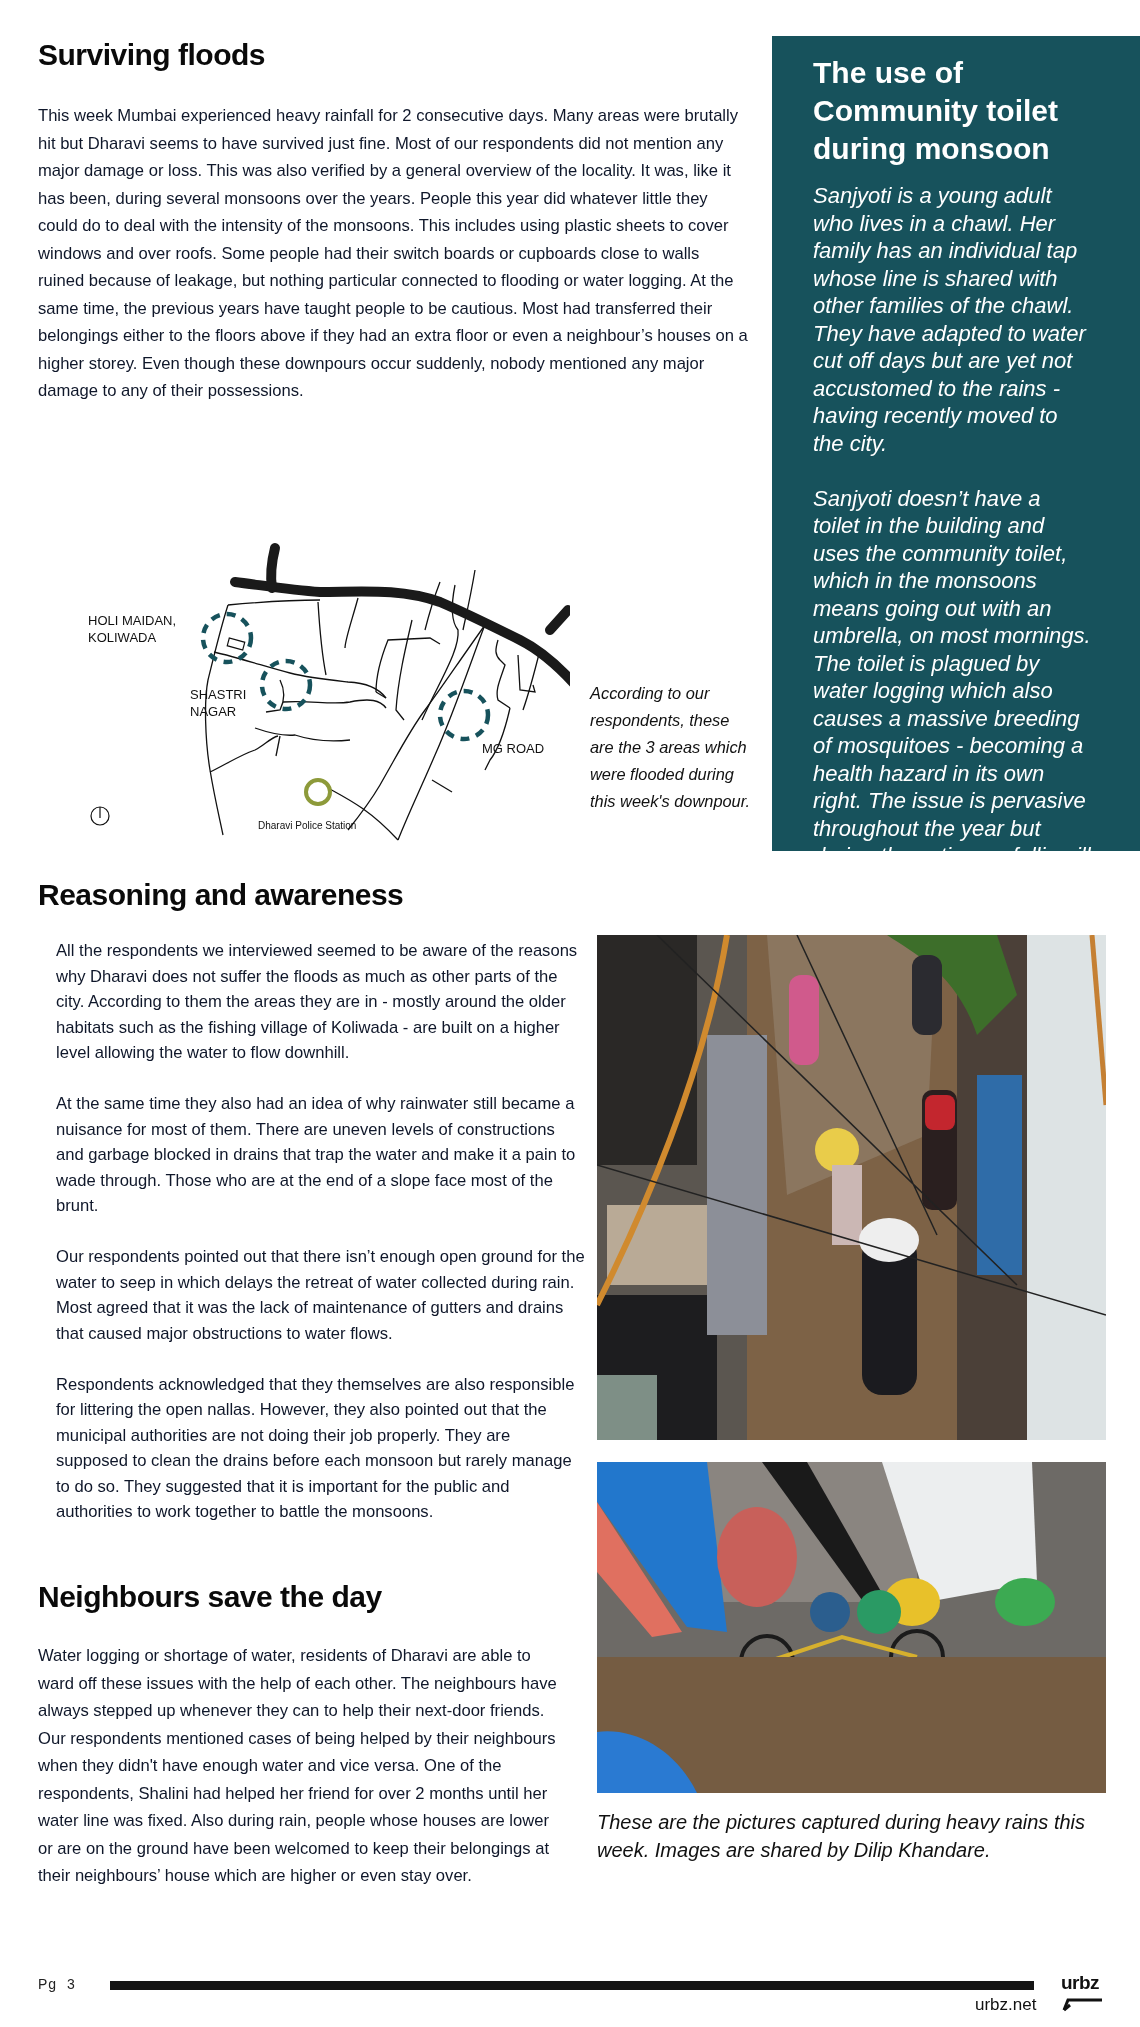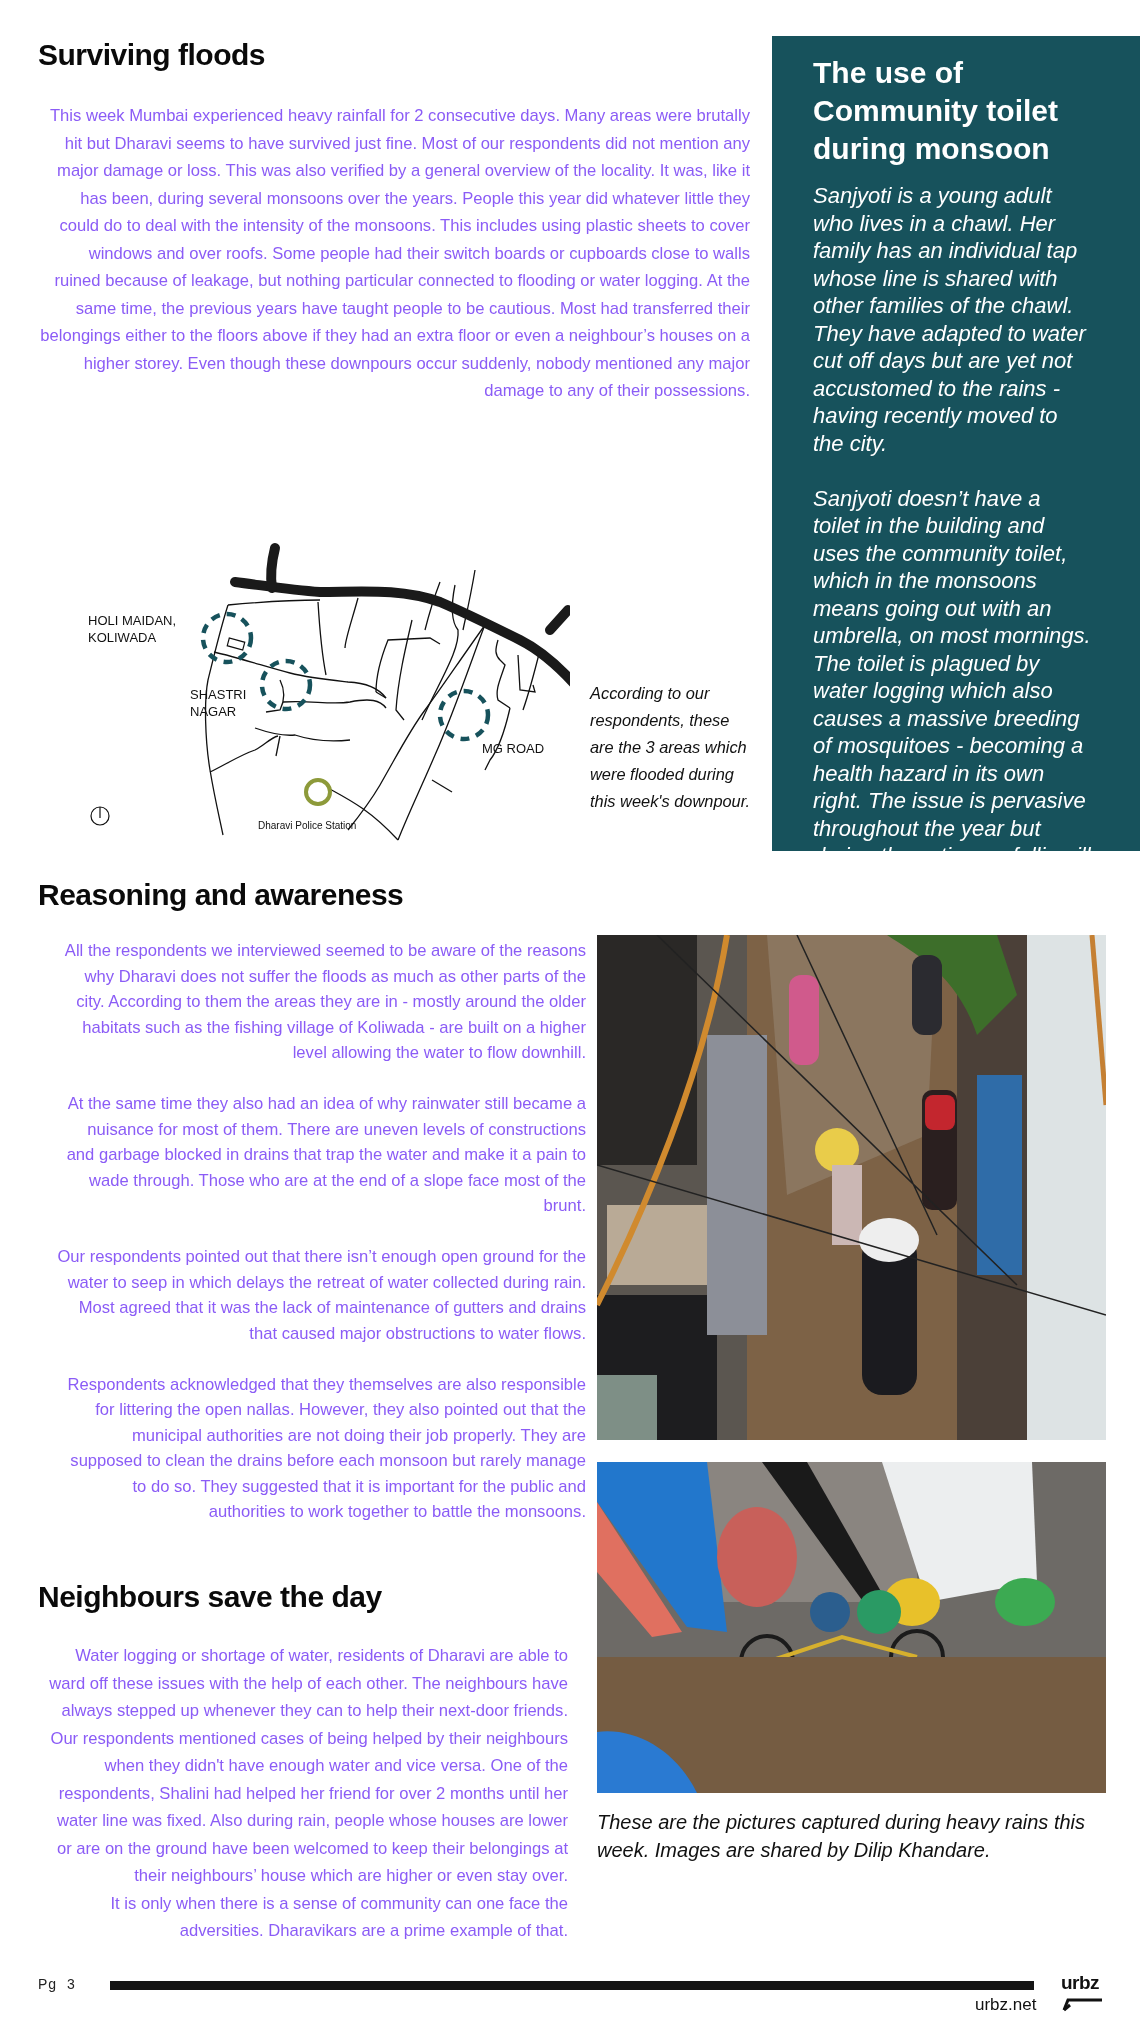--- a/index.html
+++ b/index.html
@@ -2,21 +2,21 @@
 <html><head>
 <meta charset="utf-8">
 <style>
   html, body { margin: 0; padding: 0; background: #ffffff; }
   body { width: 1140px; height: 2027px; position: relative; overflow: hidden;
          font-family: "DejaVu Sans", "Liberation Sans", sans-serif; color: #111; }
   .abs { position: absolute; }
   h2.section { position: absolute; margin: 0; font-family: "Liberation Sans", sans-serif;
                font-weight: bold; font-size: 30px; letter-spacing: -0.5px; color: #0a0a0a; }
   .body-text { position: absolute; margin: 0; font-family: "Liberation Sans", sans-serif;
-               font-size: 16.6px; line-height: 27.5px; color: #8b5cf6; text-align: right; }
+               font-size: 16.6px; line-height: 27.5px; color: #0f172a; }
   .body-text p { margin: 0 0 27.5px 0; }
   .body-text p.tight { margin-bottom: 0; }
 
   #sidebar { left: 772px; top: 36px; width: 336px; height: 815px; background: #17525c; padding-left: 43px; }
   #sidebar h3 { position: absolute; left: 41px; top: 18px; margin: 0; width: 280px;
                 font-family: "Liberation Sans", sans-serif; font-weight: bold;
                 font-size: 30px; line-height: 38px; color: #ffffff; }
   #sidebar .sb-text { position: absolute; left: 41px; top: 146px; width: 280px;
                 font-family: "Liberation Sans", sans-serif; font-style: italic;
                 font-size: 22px; line-height: 27.5px; color: #ffffff; }
@@ -121,21 +121,20 @@
 <div class="body-text" style="left:38px; top:938px; width:530px; line-height:25.5px;margin-left:18px;">
   <p style="margin-bottom:25.5px;">All the respondents we interviewed seemed to be aware of the reasons why Dharavi does not suffer the floods as much as other parts of the city. According to them the areas they are in - mostly around the older habitats such as the fishing village of Koliwada - are built on a higher level allowing the water to flow downhill.</p>
   <p style="margin-bottom:25.5px;">At the same time they also had an idea of why rainwater still became a nuisance for most of them. There are uneven levels of constructions and garbage blocked in drains that trap the water and make it a pain to wade through. Those who are at the end of a slope face most of the brunt.</p>
   <p style="margin-bottom:25.5px;">Our respondents pointed out that there isn’t enough open ground for the water to seep in which delays the retreat of water collected during rain. Most agreed that it was the lack of maintenance of gutters and drains that caused major obstructions to water flows.</p>
   <p class="tight">Respondents acknowledged that they themselves are also responsible for littering the open nallas. However, they also pointed out that the municipal authorities are not doing their job properly. They are supposed to clean the drains before each monsoon but rarely manage to do so. They suggested that it is important for the public and authorities to work together to battle the monsoons.</p>
 </div>
 
 <h2 class="section" style="left:38px; top:1580px;">Neighbours save the day</h2>
 <div class="body-text" style="left:38px; top:1642px; width:530px;">
   <p class="tight">Water logging or shortage of water, residents of Dharavi are able to ward off these issues with the help of each other. The neighbours have always stepped up whenever they can to help their next-door friends. Our respondents mentioned cases of being helped by their neighbours when they didn't have enough water and vice versa. One of the respondents, Shalini had helped her friend for over 2 months until her water line was fixed. Also during rain, people whose houses are lower or are on the ground have been welcomed to keep their belongings at their neighbours’ house which are higher or even stay over.</p>
-  <p class="tight">It is only when there is a sense of community can one face the adversities. Dharavikars are a prime example of that.</p>
 </div>
 
 <div id="photo1" class="photo" title="Flooded lane viewed from above with scooters, motorbike and a person wading through brown water">
   <svg width="509" height="505" viewBox="0 0 509 505">
     <rect width="509" height="505" fill="#7a6048"></rect>
     <path d="M150 0 L 360 0 L 380 505 L 110 505 Z" fill="#7d6246"></path>
     <path d="M170 0 L 340 0 L 330 200 L 190 260 Z" fill="#9a8a78" opacity="0.5"></path>
     <rect x="0" y="0" width="150" height="505" fill="#5b5650"></rect>
     <rect x="0" y="0" width="100" height="230" fill="#2a2826"></rect>
     <rect x="10" y="270" width="110" height="80" fill="#b9aa96"></rect>

